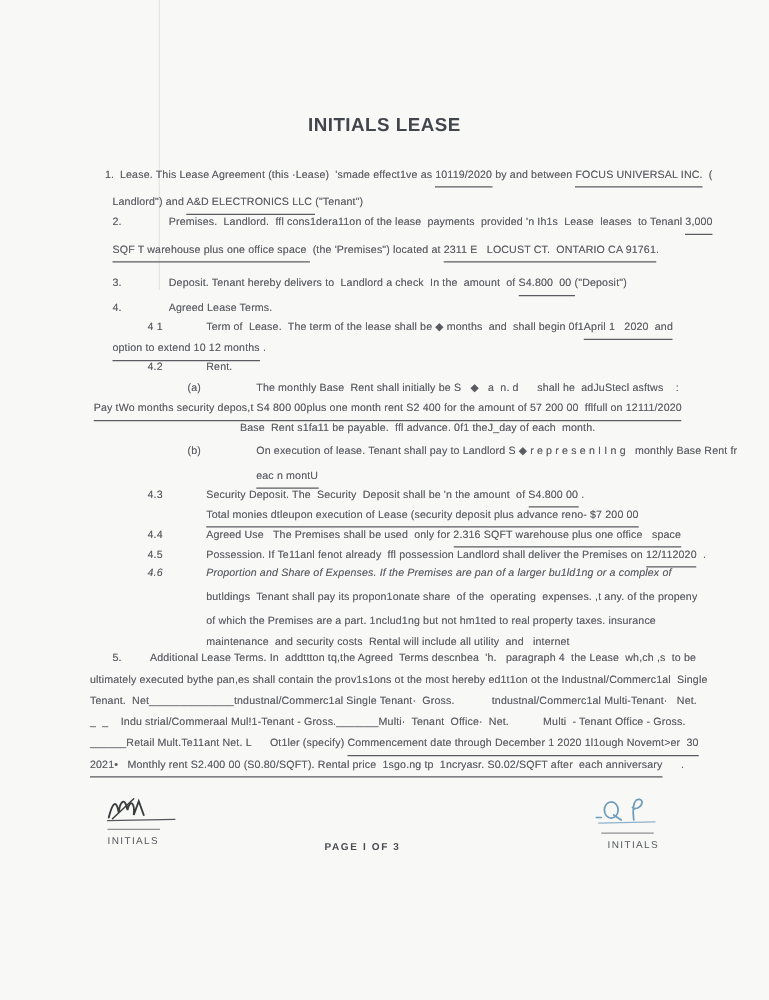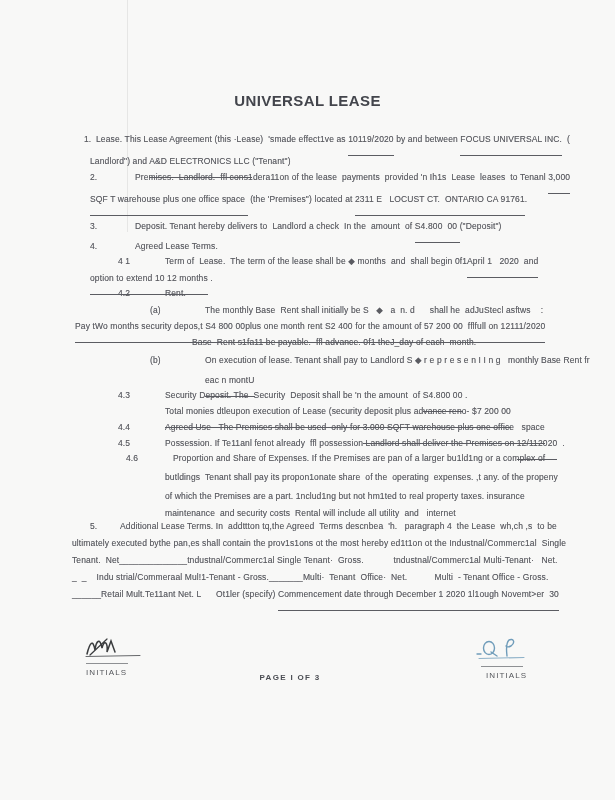--- a/index.html
+++ b/index.html
@@ -19,21 +19,21 @@
   }
   .line{
     position:absolute;
     font-size:8.5px;
     letter-spacing:.12px;
     white-space:pre;
     text-shadow:0 0 .4px rgba(90,91,98,.55);
   }
   .num{display:inline-block;}
   .w12{width:12px;} .w30{width:30px;} .w45{width:45px;} .w47{width:47px;} .w55{width:55px;}
-  .u{border-bottom:1px solid currentColor;padding-bottom:11px;}
+  .u{border-bottom:1px solid currentColor;padding-bottom:5px;}
   .scanline{
     position:absolute;left:127px;top:0;width:1px;height:232px;
     background:rgba(120,120,122,.14);
   }
   .sigline{position:absolute;height:0;border-top:1px solid #8e9093;}
   .initials{
     position:absolute;font-size:8px;letter-spacing:1.1px;color:#55575c;
   }
   .pagenum{
     position:absolute;left:230px;top:646px;width:120px;text-align:center;
@@ -41,21 +41,21 @@
   }
   .sig{position:absolute;}
 </style>
 </head>
 <body>
 
 <div class="sheet">
 
   <div class="scanline"></div>
 
-  <div class="doc-title">UNIVERSAL LEASE</div>
+  <div class="doc-title">INITIALS LEASE</div>
 
   <div class="line" style="top:134px;left:84px;"><span class="num w12">1.</span><span>Lease. This Lease Agreement (this ·Lease)  'smade effect1ve as </span><span class="u">10119/2020</span><span> by and between </span><span class="u">FOCUS UNIVERSAL INC.</span><span>  (</span></div>
   <div class="line" style="top:156px;left:90px;"><span>Landlord") and </span><span class="u">A&amp;D ELECTRONICS LLC </span><span>("Tenant")</span></div>
 
   <div class="line" style="top:172px;left:90px;"><span class="num w45">2.</span><span>Premises.  Landlord.  ffl cons1dera11on of the lease  payments  provided 'n Ih1s  Lease  leases  to Tenanl </span><span class="u">3,000</span></div>
   <div class="line" style="top:194px;left:90px;"><span class="u">SQF T warehouse plus one office space </span><span> (the 'Premises") located at </span><span class="u">2311 E   LOCUST CT.  ONTARIO CA 91761</span><span>.</span></div>
 
   <div class="line" style="top:221px;left:90px;"><span class="num w45">3.</span><span>Deposit. Tenant hereby delivers to  Landlord a check  In the  amount  of </span><span class="u">S4.800  00 </span><span>("Deposit")</span></div>
 
   <div class="line" style="top:241px;left:90px;"><span class="num w45">4.</span><span>Agreed Lease Terms.</span></div>
@@ -66,34 +66,35 @@
   <div class="line" style="top:288px;left:118px;"><span class="num w47">4.2</span><span>Rent.</span></div>
   <div class="line" style="top:305px;left:150px;"><span class="num w55">(a)</span><span>The monthly Base  Rent shall initially be S   ◆   a  n. d      shall he  adJuStecl asftws    :</span></div>
   <div class="line" style="top:321px;left:75px;"><span class="u">Pay tWo months security depos,t S4 800 00plus one month rent S2 400 for the amount of 57 200 00  fflfull on 12111/2020</span></div>
   <div class="line" style="top:337px;left:160px;padding-left:32px;"><span>Base  Rent s1fa11 be payable.  ffl advance. 0f1 theJ_day of each  month.</span></div>
   <div class="line" style="top:355px;left:150px;"><span class="num w55">(b)</span><span>On execution of lease. Tenant shall pay to Landlord S ◆ r e p r e s e n I I n g   monthly Base Rent fr</span></div>
   <div class="line" style="top:375px;left:205px;"><span class="u">eac n montU</span></div>
 
   <div class="line" style="top:390px;left:118px;"><span class="num w47">4.3</span><span>Security Deposit. The  Security  Deposit shall be 'n the amount  of </span><span class="u">S4.800 00</span><span> .</span></div>
   <div class="line" style="top:406px;left:165px;"><span class="u">Total monies dtleupon execution of Lease (security deposit plus advance reno- $7 200 00</span></div>
 
-  <div class="line" style="top:422px;left:118px;"><span class="num w47">4.4</span><span>Agreed Use   The Premises shall be used  only for </span><span class="u">3.000 SQFT warehouse plus one office   space</span></div>
+  <div class="line" style="top:422px;left:118px;"><span class="num w47">4.4</span><span>Agreed Use   The Premises shall be used  only for </span><span class="u">2.316 SQFT warehouse plus one office   space</span></div>
 
   <div class="line" style="top:438px;left:118px;"><span class="num w47">4.5</span><span>Possession. If Te11anl fenot already  ffl possession Landlord shall deliver the Premises on </span><span class="u">12/112020</span><span>  .</span></div>
 
-  <div class="line" style="top:453px;left:126px;"><span class="num w47">4.6</span><span>Proportion and Share of Expenses. If the Premises are pan of a larger bu1ld1ng or a complex of</span></div>
+  <div class="line" style="top:453px;left:118px;font-style:italic;"><span class="num w47">4.6</span><span>Proportion and Share of Expenses. If the Premises are pan of a larger bu1ld1ng or a complex of</span></div>
   <div class="line" style="top:472px;left:165px;"><span>butldings  Tenant shall pay its propon1onate share  of the  operating  expenses. ,t any. of the propeny</span></div>
   <div class="line" style="top:491px;left:165px;"><span>of which the Premises are a part. 1nclud1ng but not hm1ted to real property taxes. insurance</span></div>
   <div class="line" style="top:508px;left:165px;"><span>maintenance  and security costs  Rental will include all utility  and   internet</span></div>
 
   <div class="line" style="top:521px;left:90px;"><span class="num w30">5.</span><span>Additional Lease Terms. In  addttton tq,the Agreed  Terms descnbea  'h.   paragraph 4  the Lease  wh,ch ,s  to be</span></div>
   <div class="line" style="top:538px;left:72px;"><span>ultimately executed bythe pan,es shall contain the prov1s1ons ot the most hereby ed1t1on ot the Industnal/Commerc1al  Single</span></div>
   <div class="line" style="top:555px;left:72px;"><span>Tenant.  Net______________tndustnal/Commerc1al Single Tenant·  Gross.            tndustnal/Commerc1al Multi-Tenant·   Net.</span></div>
   <div class="line" style="top:572px;left:72px;"><span>_  _    Indu strial/Commeraal Mul!1-Tenant - Gross._______Multi·  Tenant  Office·  Net.           Multi  - Tenant Office - Gross.</span></div>
   <div class="line" style="top:589px;left:72px;"><span>______Retail Mult.Te11ant Net. L      Ot1ler (specify) </span><span class="u">Commencement date through December 1 2020 1l1ough Novemt&gt;er  30</span></div>
+  <div class="line" style="top:606px;left:72px;"><span class="u">2021•   Monthly rent S2.400 00 (S0.80/SQFT). Rental price  1sgo.ng tp  1ncryasr. S0.02/SQFT after  each anniversary</span><span>      .</span></div>
 
   <div class="sig" style="left:84px;top:634px;">
     <svg width="72" height="26" viewBox="0 0 72 26">
       <path d="M3,20 C6,8 9,5 11,16 C12,7 16,3 18,14 C20,5 24,8 23,18 L27,7 L31,18" fill="none" stroke="#3a3c3e" stroke-width="1.5" stroke-linecap="round"></path>
       <path d="M6,21 L23,5" fill="none" stroke="#3a3c3e" stroke-width="1.2" stroke-linecap="round"></path>
       <path d="M2,22.5 L56,21.5" fill="none" stroke="#55575a" stroke-width="0.9" stroke-linecap="round"></path>
     </svg>
   </div>
   <div class="sigline" style="left:86px;top:663px;width:42px;"></div>
   <div class="initials" style="left:86px;top:668px;">INITIALS</div>

